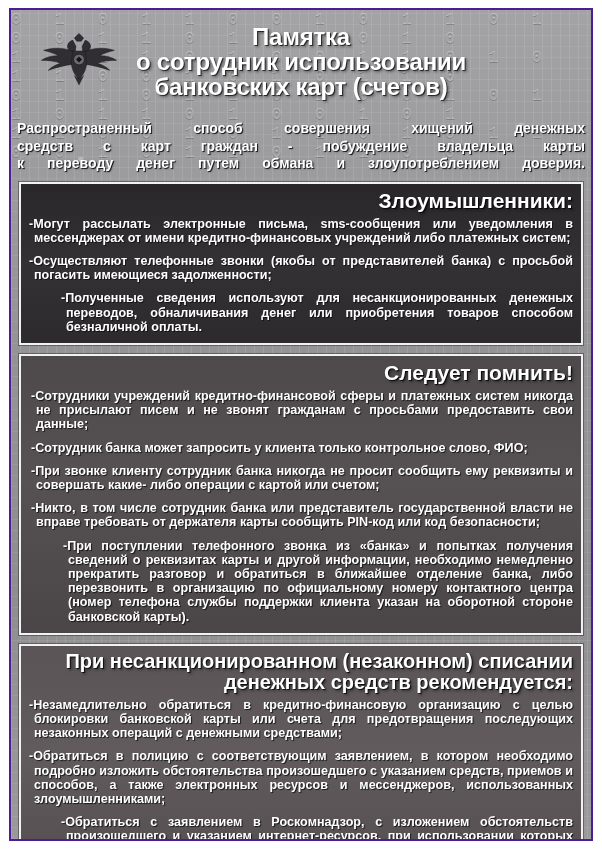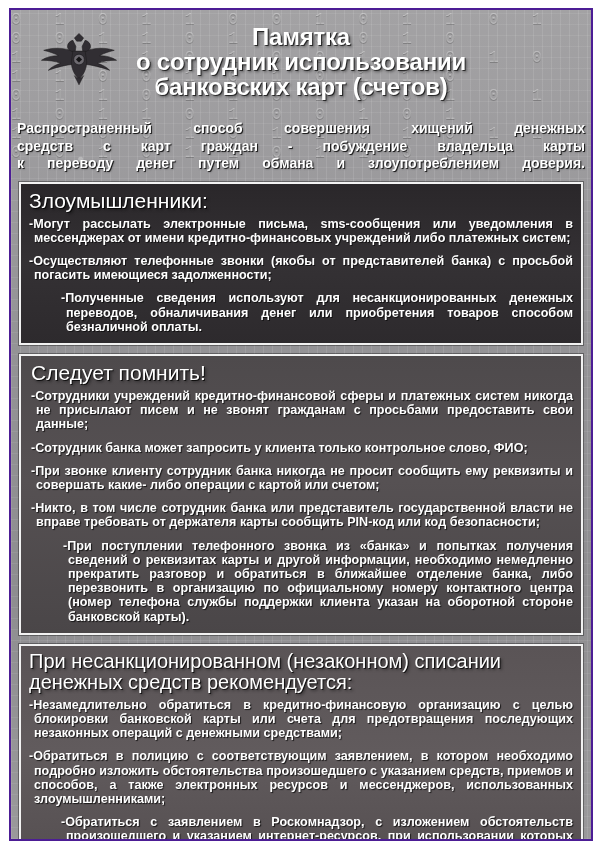--- a/index.html
+++ b/index.html
@@ -101,23 +101,23 @@
     background:linear-gradient(180deg,#2a272a 0%, #343134 50%, #2d2a2d 100%);
   }
   .panel.mid{
     background:linear-gradient(180deg,#4e4a4c 0%, #565153 45%, #4a4648 100%);
     padding-left:10px;
   }
   .panel.mid2{
     background:linear-gradient(180deg,#5a5456 0%, #615b5d 45%, #534d4f 100%);
   }
   .panel-title{
-    text-align:left;
-    color:#ffffff;
-    font-weight:normal;
+    text-align:right;
+    color:#ffffff;
+    font-weight:bold;
     font-size:21px;
     line-height:23px;
     margin:1px 0 5px 0;
     text-shadow:1px 1px 0 rgba(0,0,0,.75), 2px 2px 3px rgba(0,0,0,.5);
   }
   .panel-title.two-line{font-size:20px;line-height:21px;}
   .panel-title .pt2{display:block;}
 
   .item{
     color:#ffffff;

